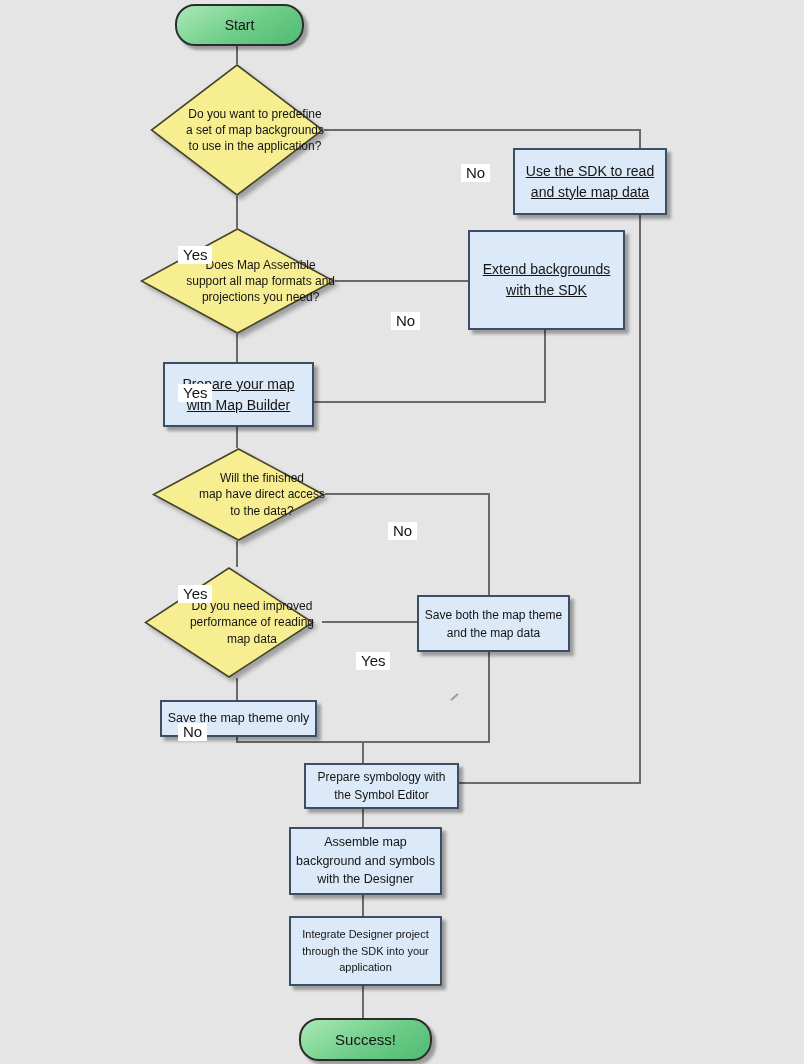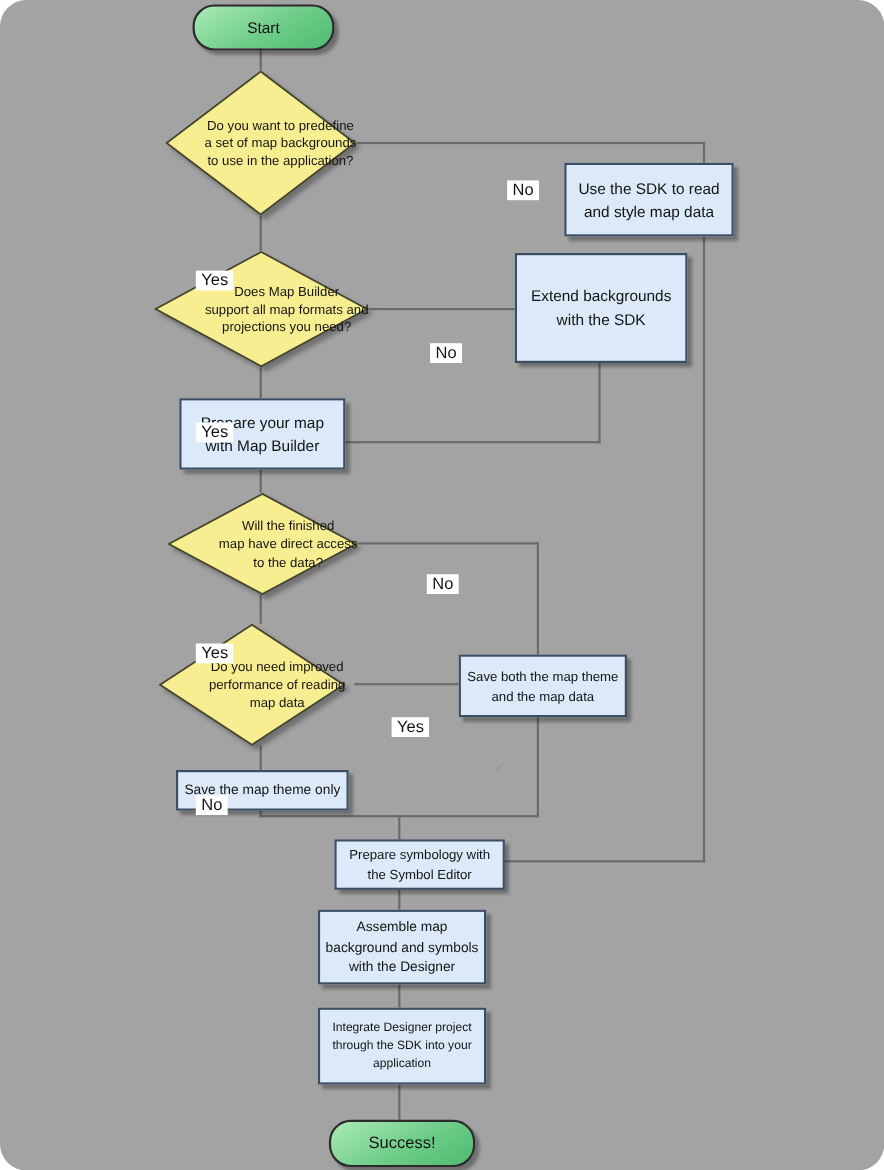--- a/index.html
+++ b/index.html
@@ -1,34 +1,34 @@
 <!DOCTYPE html>
 <html><head>
 <meta charset="utf-8">
 <style>
   html,body { margin:0; padding:0; background:#ffffff; }
   .canvas {
-    position:relative; width:804px; height:1064px; background:#a3a3a3;
-    font-family:"Liberation Sans", sans-serif; color:#141414; overflow:hidden;border-radius:24px;
+    position:relative; width:804px; height:1064px; background:#e5e5e5;
+    font-family:"Liberation Sans", sans-serif; color:#141414; overflow:hidden;
   }
   
   .line { position:absolute; background:#6a6a6a; z-index:1; }
   .h { height:2px; } .v { width:2px; }
   
   .node {
     position:absolute; z-index:2; display:flex; align-items:center; justify-content:center;
     text-align:center;
   }
   .label { white-space:pre-line; }
   .process {
     background:#dce9f8; border:2px solid #3d4e63;
     box-shadow:4px 4px 3px rgba(0,0,0,0.32);
     font-size:12px; line-height:1.5;
   }
-  .process.lg { font-size:14px; }
+  .process.lg { font-size:14px;text-decoration:underline; }
   .terminal {
     background:linear-gradient(150deg,#abe9b6 0%,#6ecd89 55%,#4eba72 100%);
     border:2px solid #2c2c2c; border-radius:20px;
     box-shadow:4px 4px 3px rgba(0,0,0,0.32);
     font-size:14px;
   }
   .terminal.lg { font-size:15px; }
   .decision { background:transparent;justify-content:flex-end; }
   .decision svg {
     position:absolute; left:0; top:0; width:100%; height:100%;
@@ -85,21 +85,21 @@
         <polygon points="87,1 172.5,66 87,131 1.5,66"></polygon>
       </svg>
     <span class="label">Do you want to predefine
 a set of map backgrounds
 to use in the application?</span>
   </div>
   <div class="node decision" style="left:140px;top:228px;width:195px;height:106px">
     <svg viewBox="0 0 195 106" preserveAspectRatio="none">
         <polygon points="97.5,1 193.5,53 97.5,105 1.5,53"></polygon>
       </svg>
-    <span class="label">Does Map Builder
+    <span class="label">Does Map Assemble
 support all map formats and
 projections you need?</span>
   </div>
   <div class="node decision" style="left:152px;top:448px;width:173px;height:93px">
     <svg viewBox="0 0 173 93" preserveAspectRatio="none">
         <polygon points="86.5,1 171.5,46.5 86.5,92 1.5,46.5"></polygon>
       </svg>
     <span class="label">Will the finished
 map have direct access
 to the data?</span>

